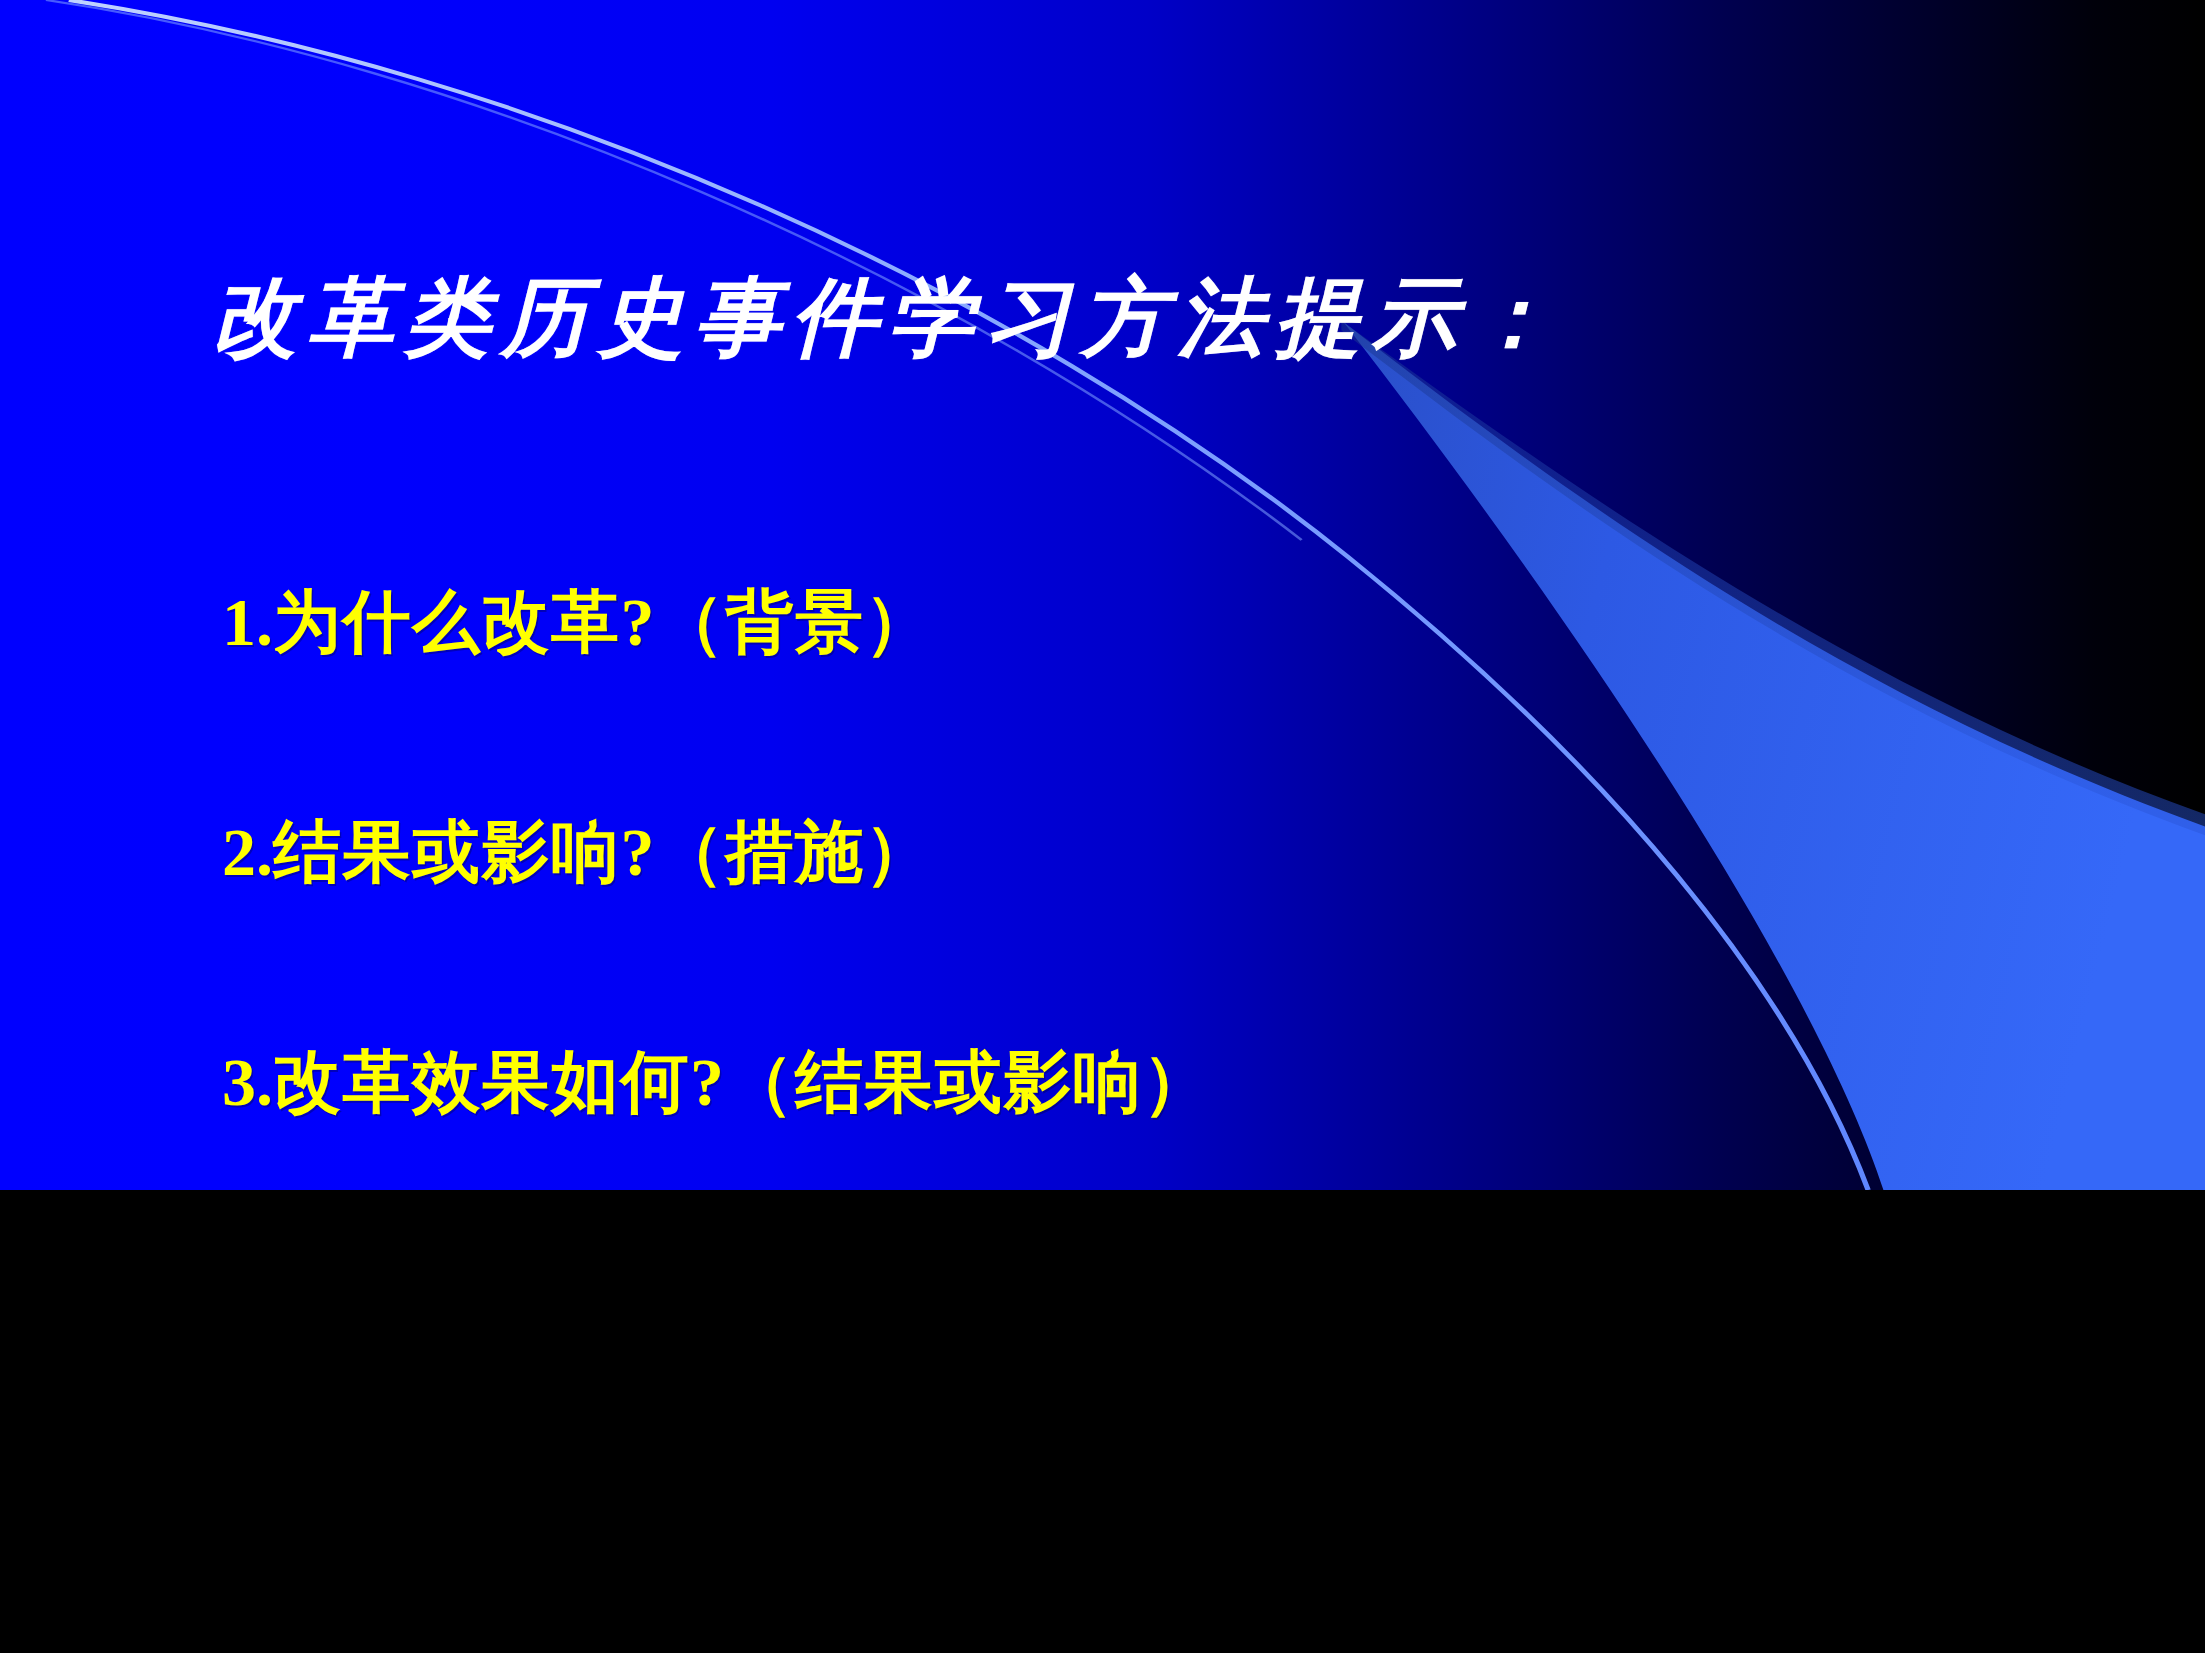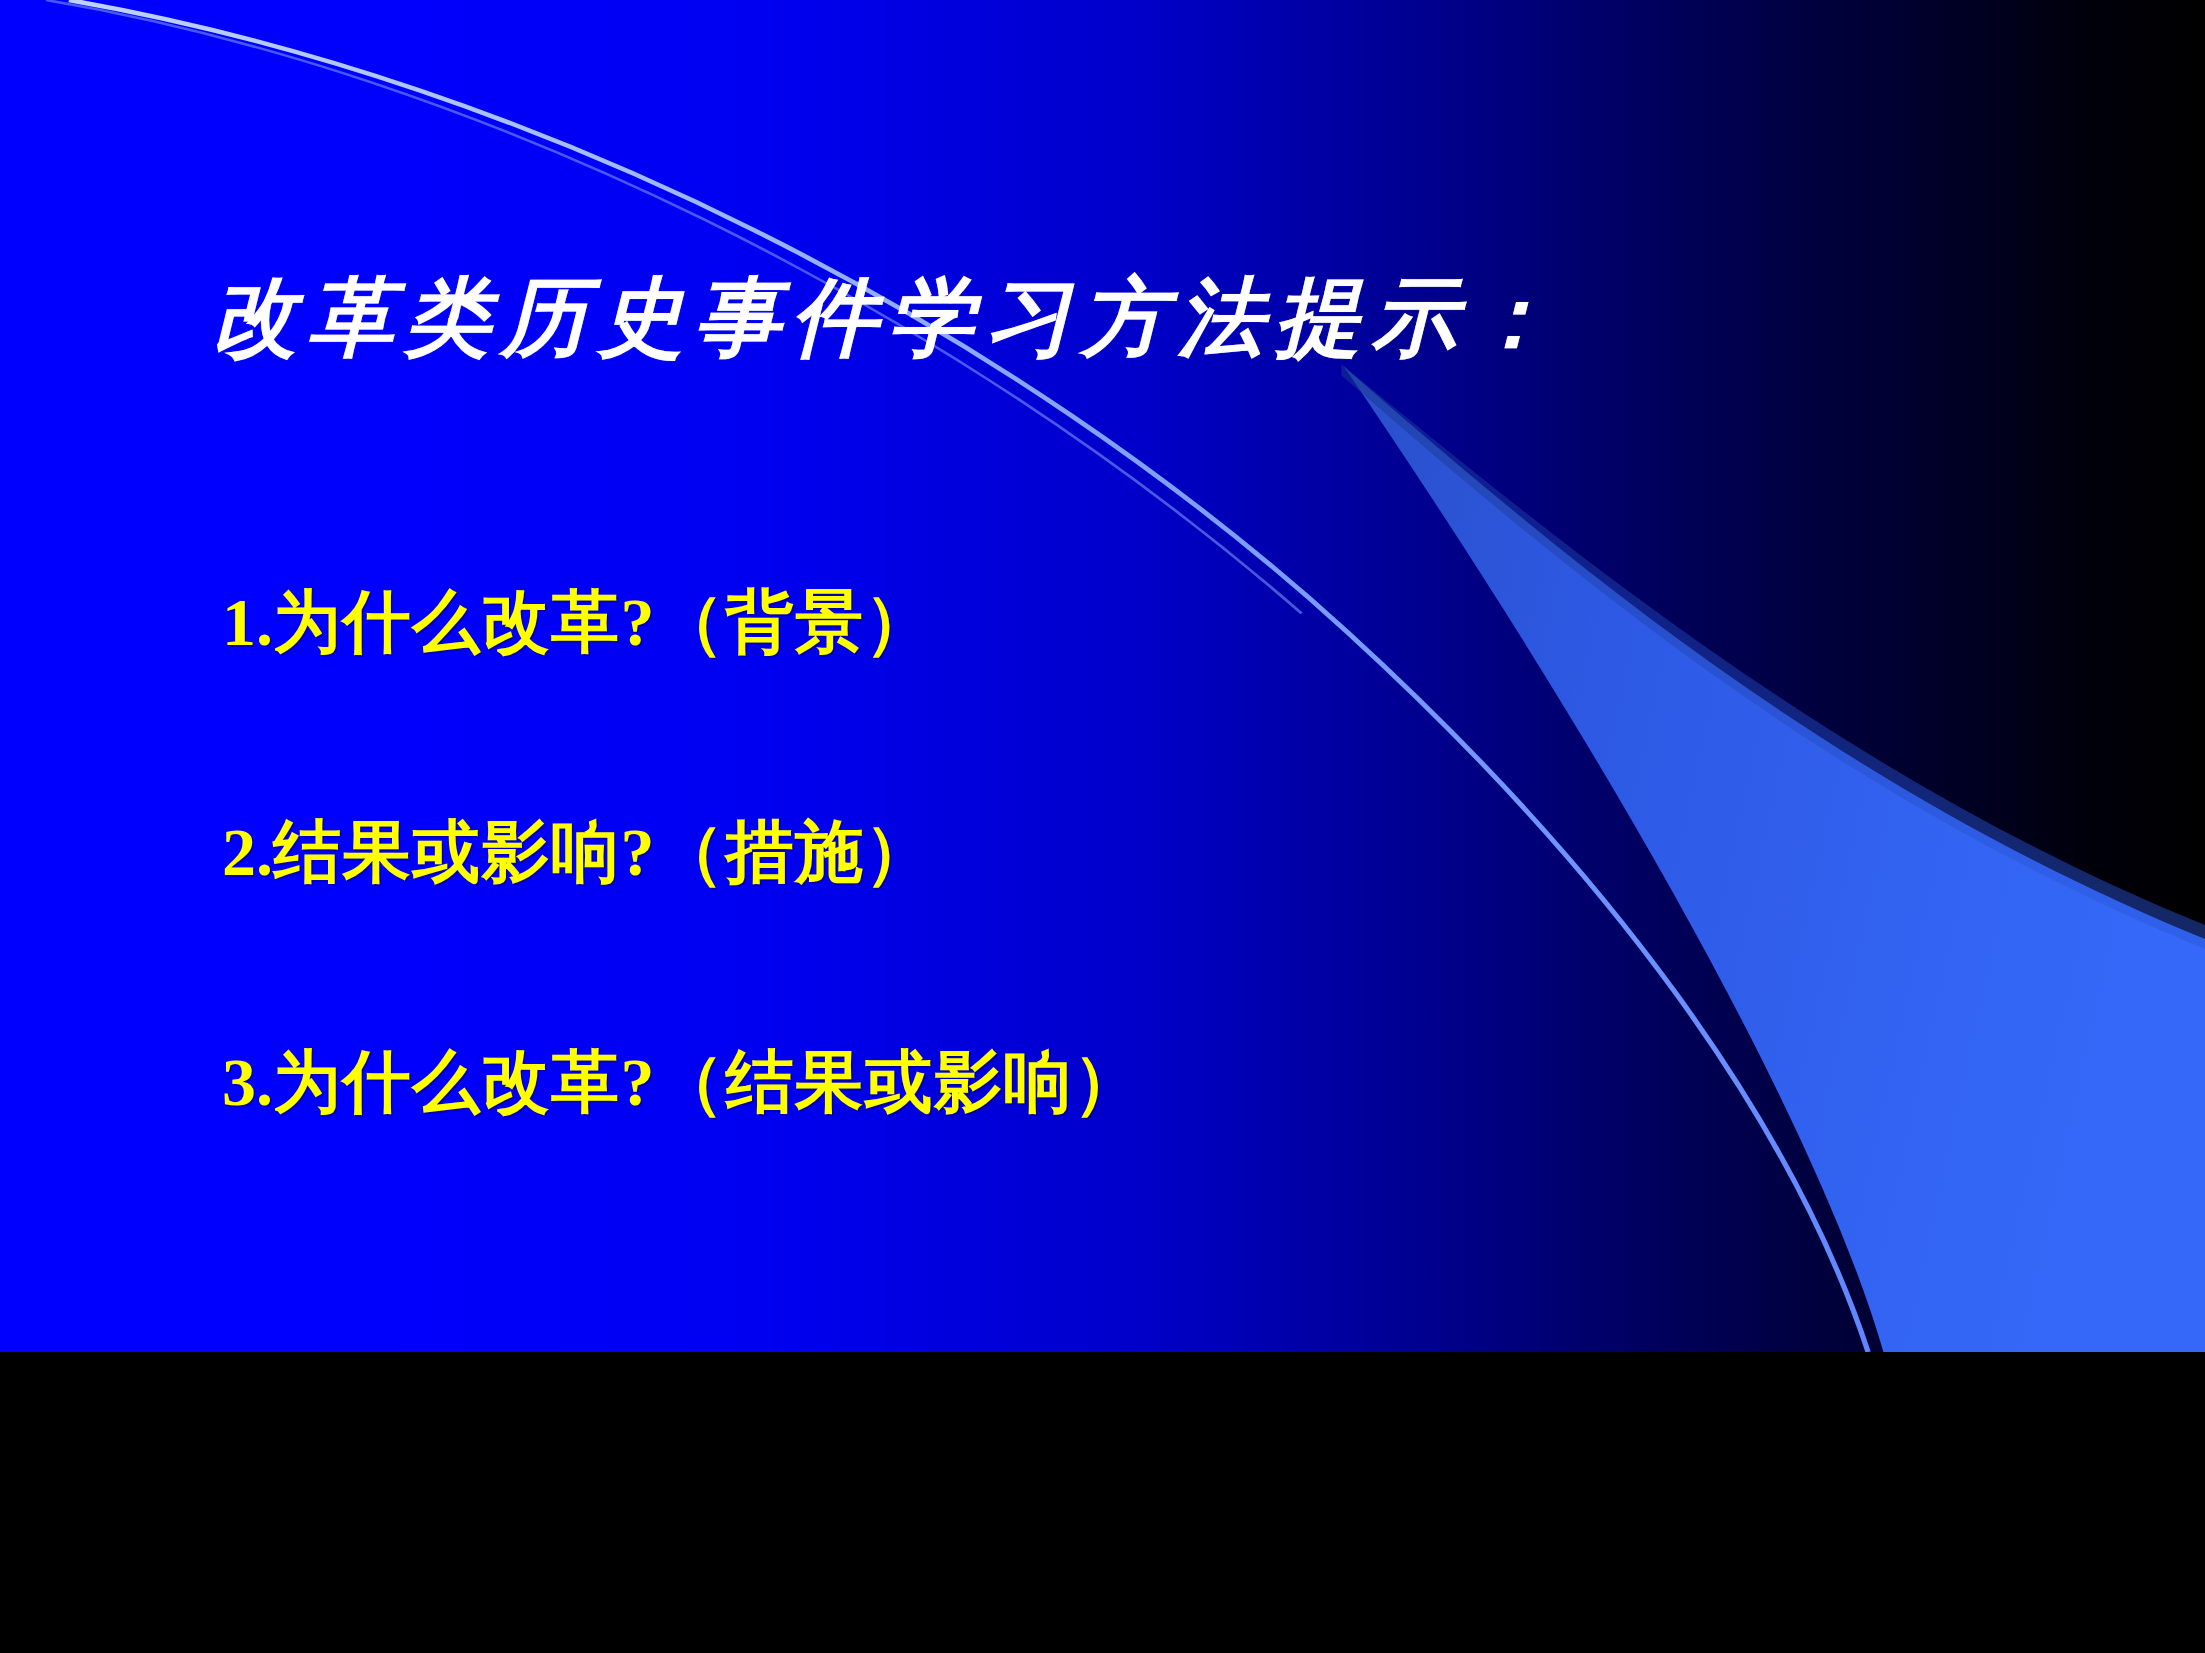--- a/index.html
+++ b/index.html
@@ -4,21 +4,21 @@
 <title>改革类历史事件学习方法提示</title>
 <style>
   html, body {
     margin: 0;
     padding: 0;
     background: #000000;
   }
   #slide {
     position: relative;
     width: 2205px;
-    height: 1352px;
+    height: 1190px;
     overflow: hidden;
     
     background: linear-gradient(90deg,
         #0000FF   0%,
         #0000FD  18%,
         #0000F0  35%,
         #0000C8  52%,
         #000088  66%,
         #000050  78%,
         #000028  88%,
@@ -133,19 +133,19 @@
 
       <p class="bullet">
         <span class="idx">1.</span><span class="txt">为什么改革?（背景）</span>
       </p>
 
       <p class="bullet">
         <span class="idx">2.</span><span class="txt">结果或影响?（措施）</span>
       </p>
 
       <p class="bullet">
-        <span class="idx">3.</span><span class="txt">为什么改革?（结果或影响）</span>
+        <span class="idx">3.</span><span class="txt">改革效果如何?（结果或影响）</span>
       </p>
 
     </div>
   </div>
 </div>
 
 
 </body></html>

